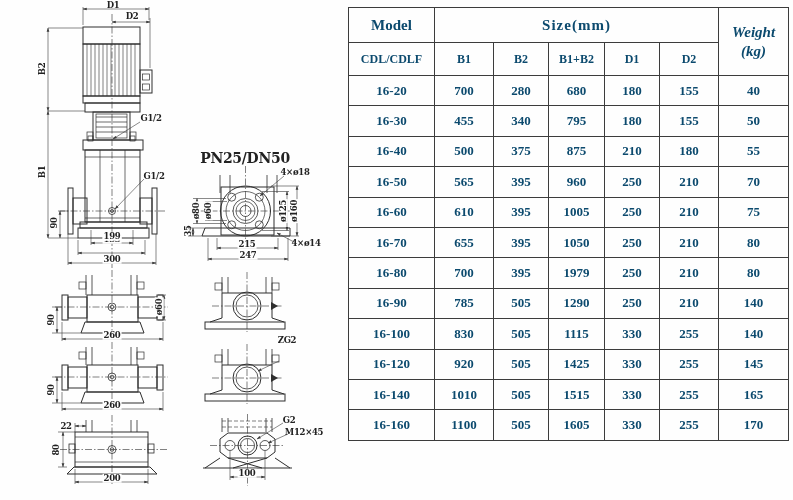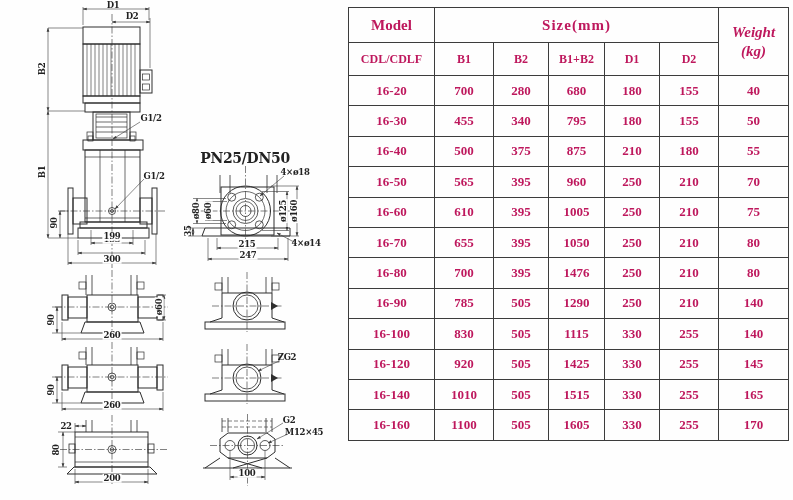--- a/index.html
+++ b/index.html
@@ -17,21 +17,21 @@
     font-size:8.5px;color:#222;white-space:nowrap;letter-spacing:-0.3px;
     line-height:1;
   }
   .lbl.rot{transform:translate(-50%,-50%) rotate(-90deg);}
   .lbl.big{font-size:14px;}
   .lbl.bg{background:#fefefe;padding:0 1px;}
   
   .tablewrap{position:absolute;left:348px;top:7px;width:440px;height:474px;}
   table.spec{
     border-collapse:collapse;table-layout:fixed;width:440px;
-    font-family:"Liberation Serif", serif;color:#be185d;
+    font-family:"Liberation Serif", serif;color:#0c4a6e;
   }
   table.spec th, table.spec td{
     border:1.4px solid #3c3c3c;text-align:center;vertical-align:middle;
     padding:0;font-weight:bold;
   }
   table.spec thead tr.r1 th{height:34px;font-size:15px;}
   table.spec thead tr.r2 th{height:32px;font-size:12px;}
   table.spec th.size-group{font-size:16px;letter-spacing:1px;}
   table.spec th.weight{font-size:14px;line-height:1.25;font-style:italic;}
   table.spec tbody td{height:29.4px;font-size:13px;}
@@ -269,21 +269,21 @@
 
   <span class="lbl rot" style="left:51px;top:320px">90</span>
   <span class="lbl bg" style="left:112px;top:335px">260</span>
   <span class="lbl rot bg" style="left:159px;top:307px">ø60</span>
   <span class="lbl rot" style="left:51px;top:390px">90</span>
   <span class="lbl bg" style="left:112px;top:405px">260</span>
   <span class="lbl" style="left:66px;top:426px">22</span>
   <span class="lbl rot" style="left:56px;top:450px">80</span>
   <span class="lbl bg" style="left:112px;top:478px">200</span>
 
-  <span class="lbl" style="left:287px;top:357px">ZG2</span>
+  <span class="lbl" style="left:287px;top:340px">ZG2</span>
   <span class="lbl" style="left:289px;top:420px">G2</span>
   <span class="lbl" style="left:304px;top:432px">M12×45</span>
   <span class="lbl bg" style="left:247px;top:473px">100</span>
 </div>
 
 <div class="tablewrap">
   <table class="spec">
     <colgroup>
       <col style="width:86px">
         <col style="width:59px">
@@ -363,21 +363,21 @@
           <td>395</td>
           <td>1050</td>
           <td>250</td>
           <td>210</td>
           <td>80</td>
         </tr>
         <tr>
           <td>16-80</td>
           <td>700</td>
           <td>395</td>
-          <td>1476</td>
+          <td>1979</td>
           <td>250</td>
           <td>210</td>
           <td>80</td>
         </tr>
         <tr>
           <td>16-90</td>
           <td>785</td>
           <td>505</td>
           <td>1290</td>
           <td>250</td>

